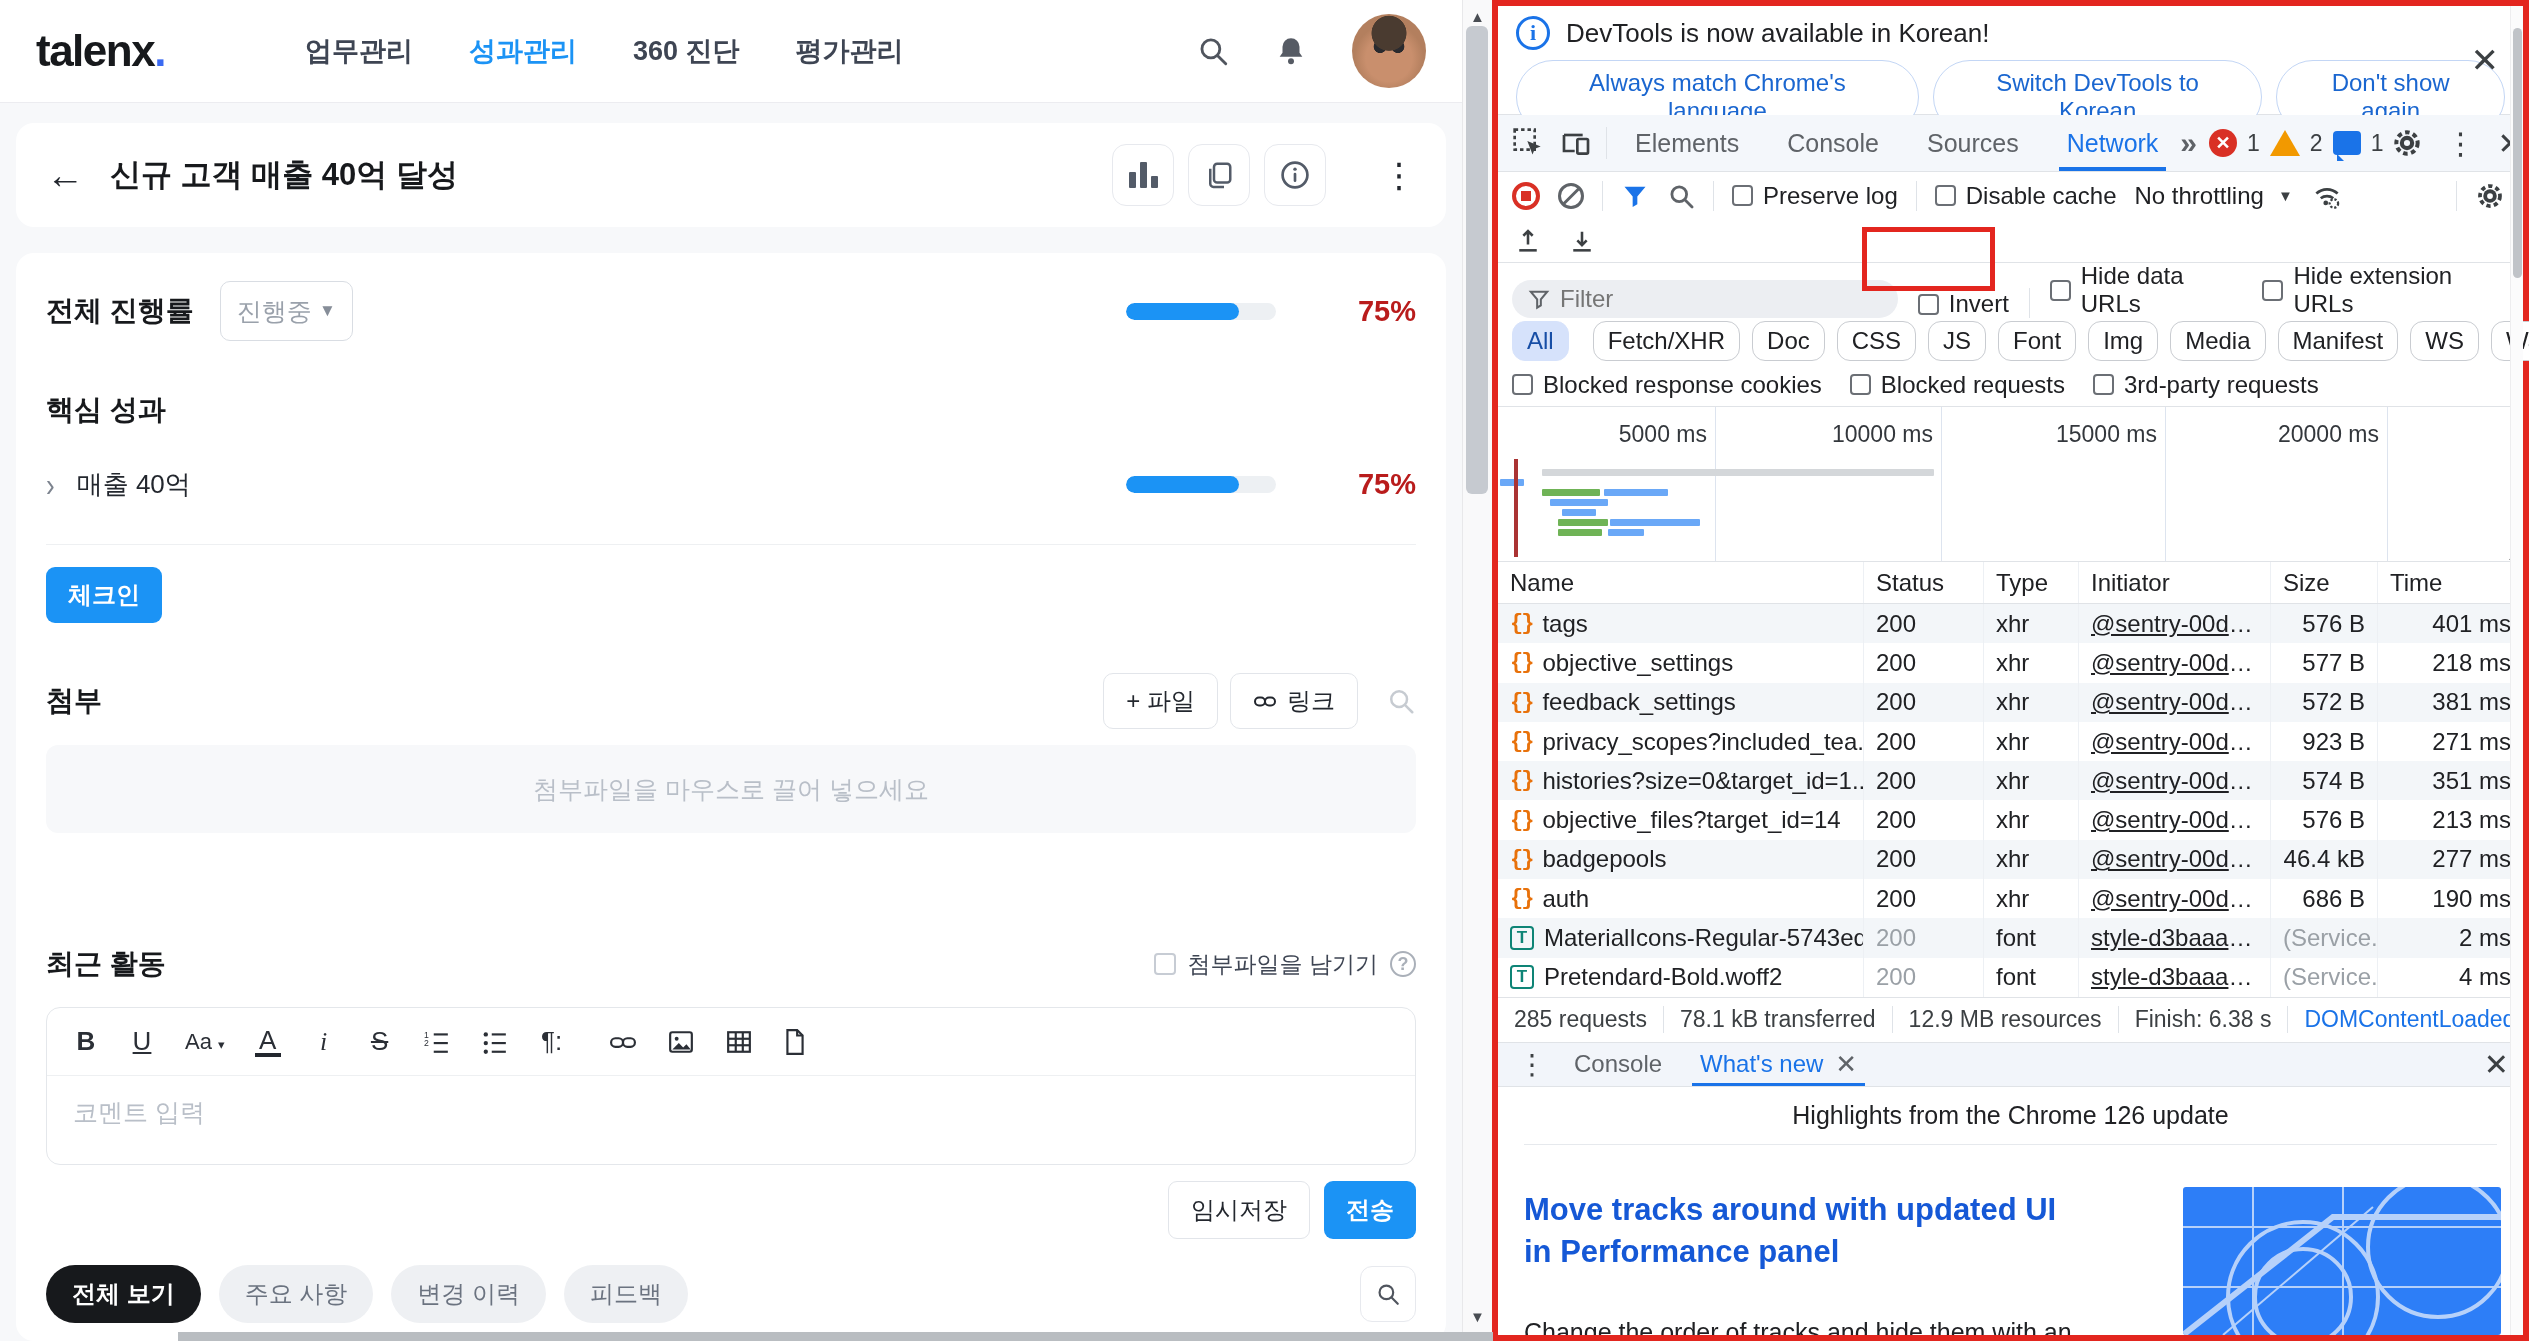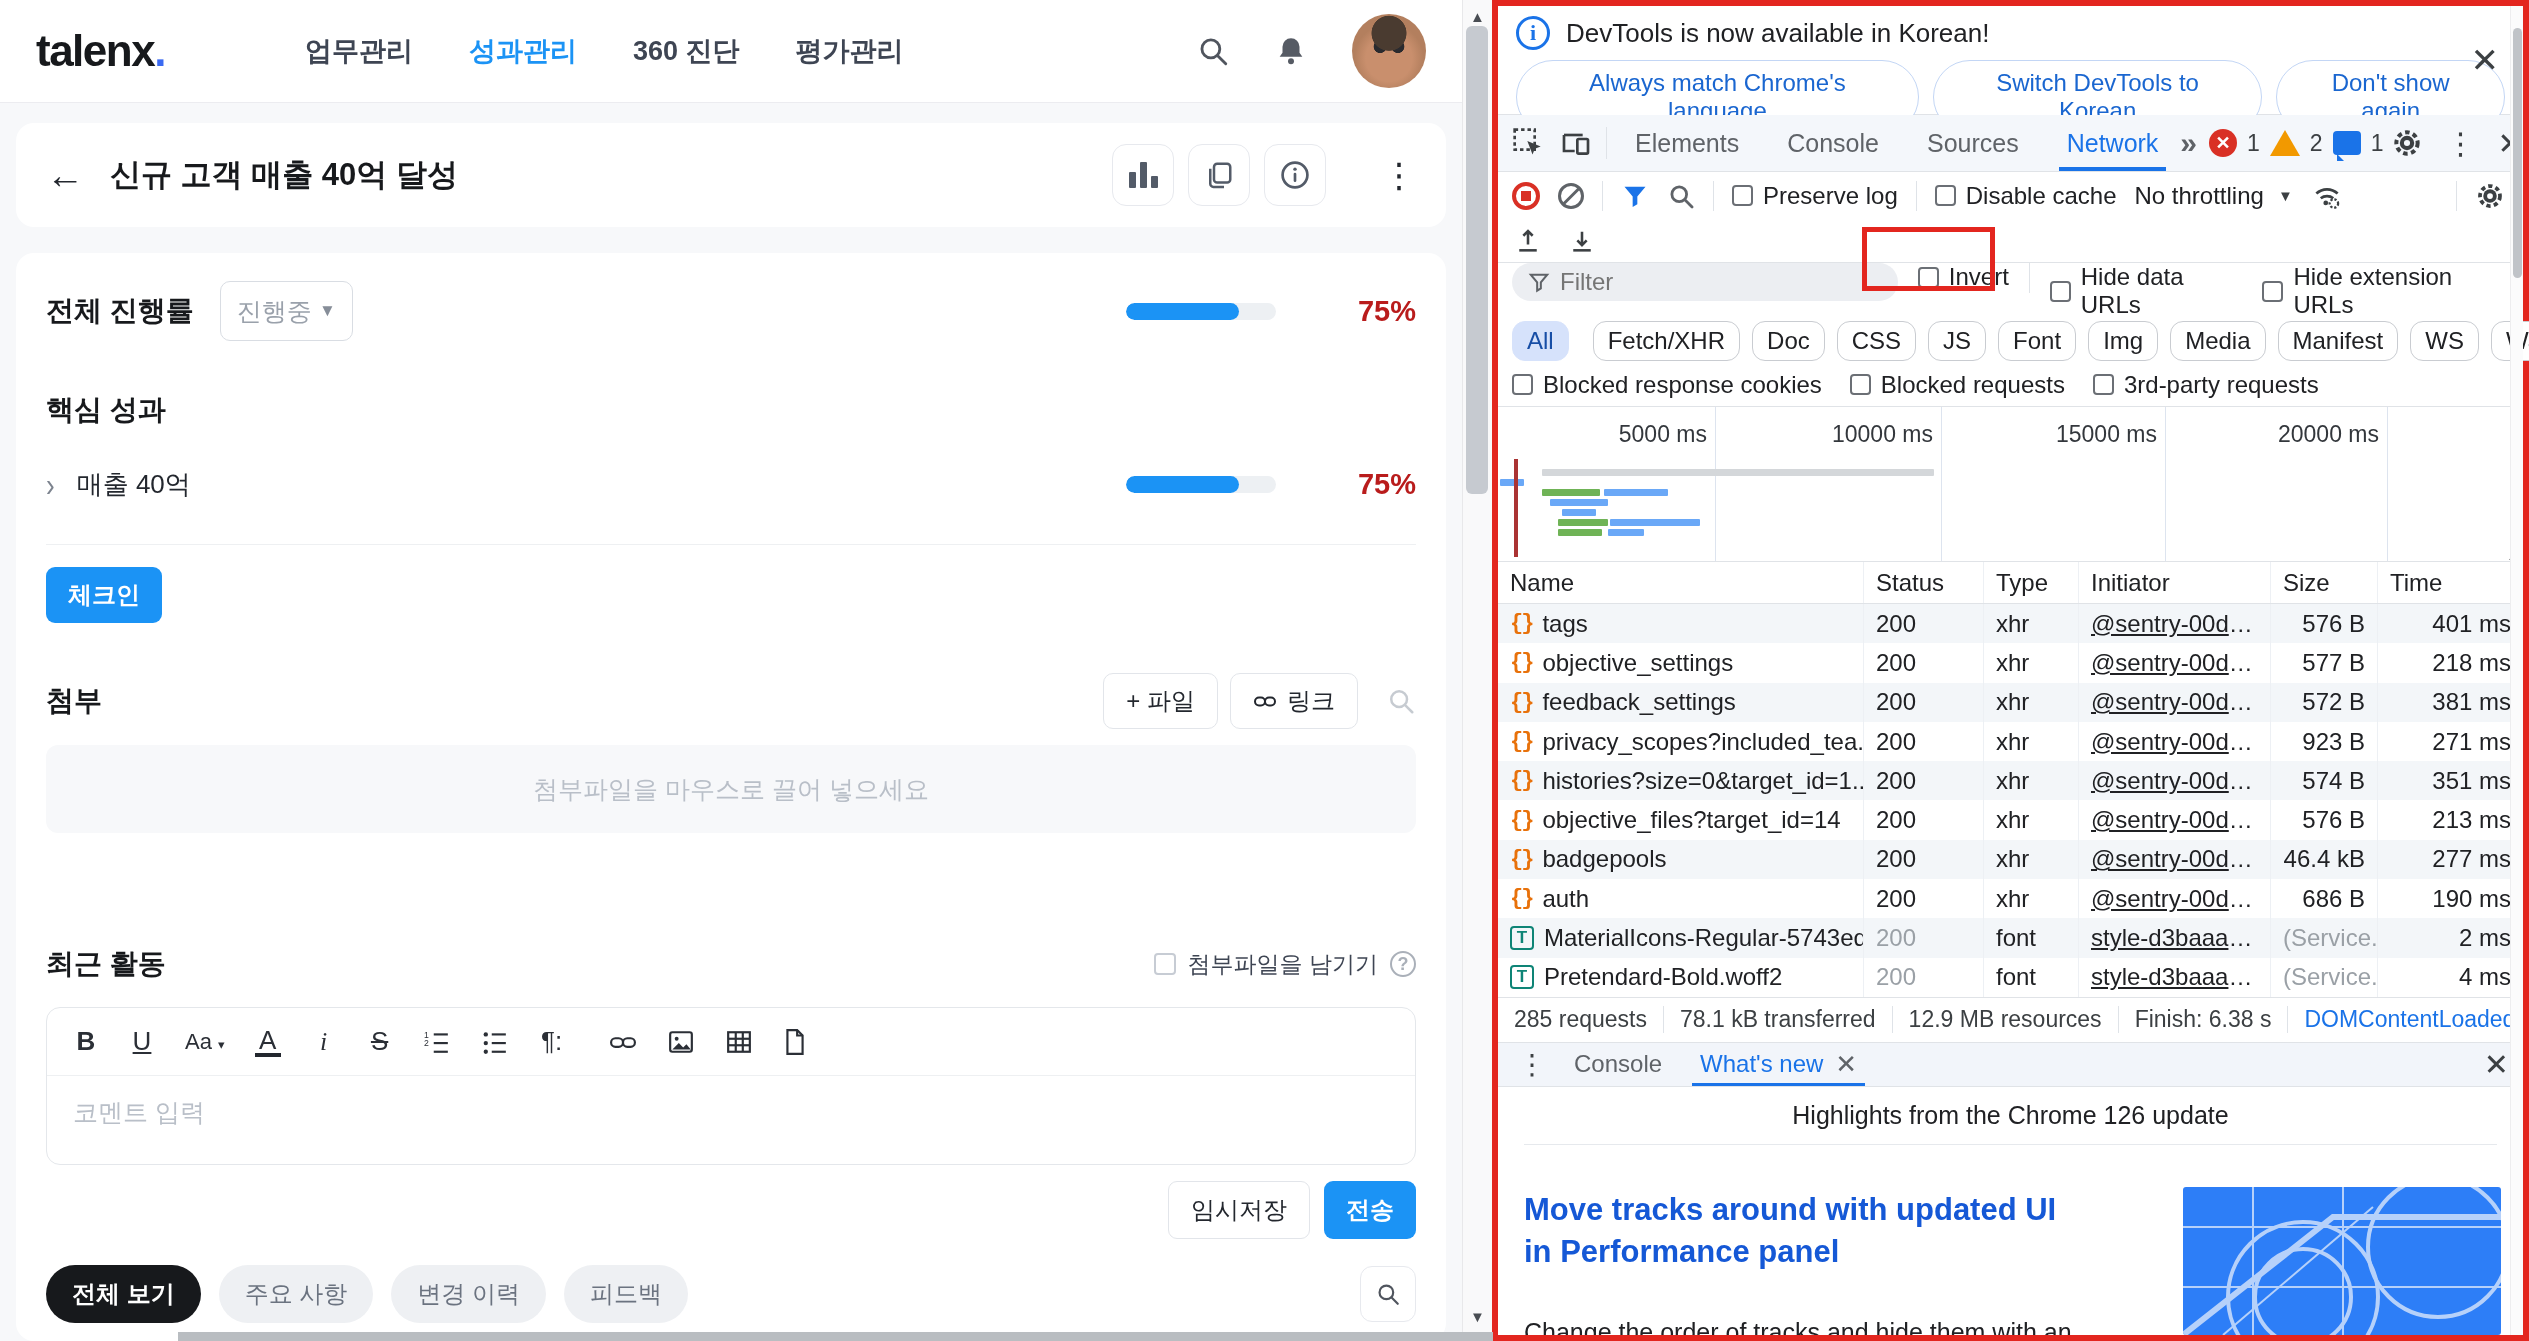--- a/index.html
+++ b/index.html
@@ -108,21 +108,21 @@
   .rec-btn { width:28px; height:28px; border:4px solid #d93025; border-radius:50%; display:flex; align-items:center; justify-content:center; }
   .rec-btn i { width:10px; height:10px; background:#d93025; display:block; }
   .clear-btn { width:26px; height:26px; border:3px solid #5f6368; border-radius:50%; position:relative; }
   .clear-btn::after { content:""; position:absolute; left:-1px; top:9px; width:22px; height:3px; background:#5f6368; transform:rotate(-45deg); }
   .chk-item { display:flex; align-items:center; gap:10px; font-size:24px; color:#202124; }
   .dt-cbx { width:21px; height:21px; border:2px solid #6b6f75; border-radius:4px; background:#fff; flex:none; }
   .throttle { display:flex; align-items:center; gap:14px; color:#202124; }
   .throttle .caret { font-size:15px; color:#3c4043; }
   .dt-toolbar2 { height:44px; display:flex; align-items:center; gap:26px; padding:0 16px; border-bottom:1px solid #e0e3e7; flex:none; }
 
-  .dt-filterrow { height:55px; display:flex; align-items:flex-start; gap:20px; padding:0 14px; flex:none; }
+  .dt-filterrow { height:55px; display:flex; align-items:flex-end; gap:20px; padding:0 14px; flex:none; }
   .filter-input { width:400px; height:38px; background:#eceef2; border:none; border-radius:19px; display:flex; align-items:center; gap:10px; padding:0 16px; }
   .filter-input input { border:none; background:transparent; outline:none; font-size:24px; color:#5f6368; width:300px; font-family:"Liberation Sans",sans-serif; }
   .dt-chiprow { height:45px; display:flex; align-items:center; gap:12px; padding:0 14px; flex:none; }
   .tchip { border:1.5px solid #c9ccd1; border-radius:13px; padding:5px 14px; font-size:24px; color:#202124; background:#fff; }
   .tchip.sel { background:#d6e2fb; border-color:#d6e2fb; color:#174ea6; }
   .dt-blockedrow { height:44px; display:flex; align-items:center; gap:28px; padding:0 14px; border-bottom:1px solid #e0e3e7; flex:none; }
 
   .dt-overview { height:155px; border-bottom:1px solid #e0e3e7; position:relative; flex:none; overflow:hidden; }
   .gridline { position:absolute; top:0; bottom:0; width:1px; background:#dde4ef; }
   .tick { position:absolute; top:14px; font-size:23px; color:#33373c; transform:translateX(-100%); padding-right:8px; }

